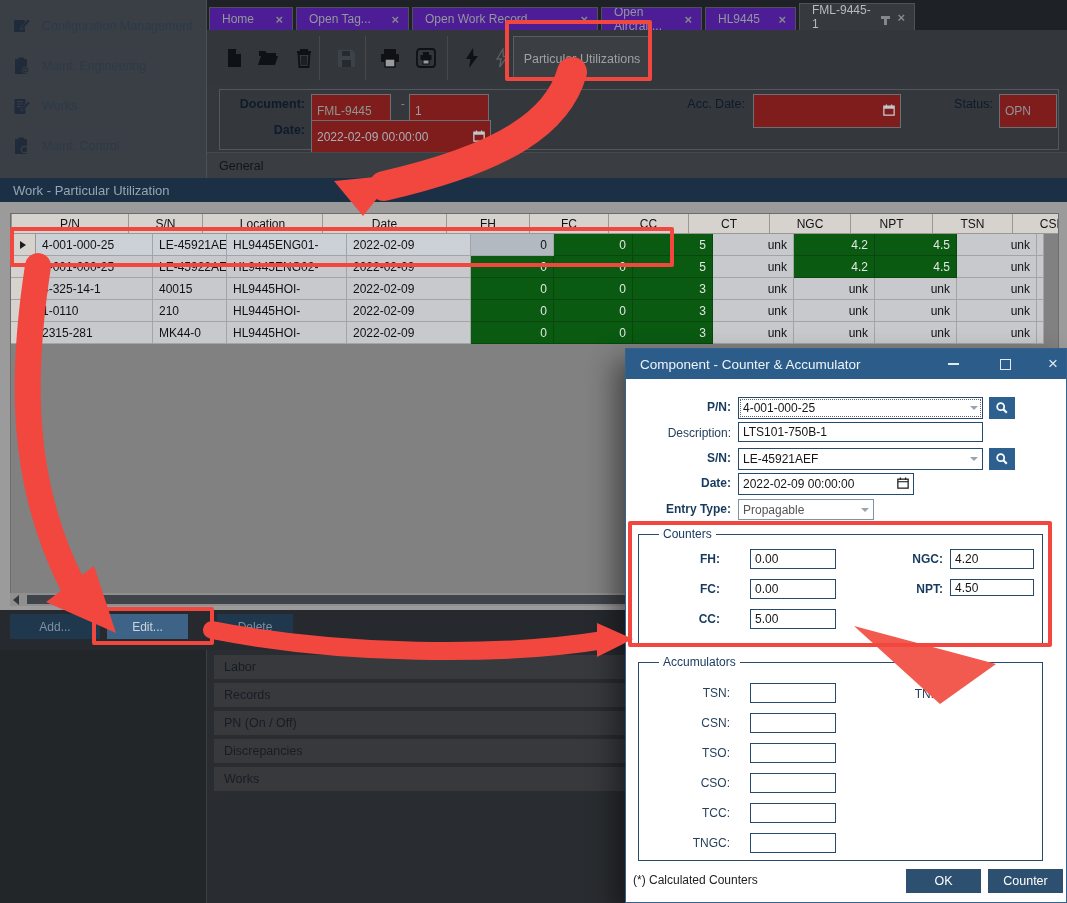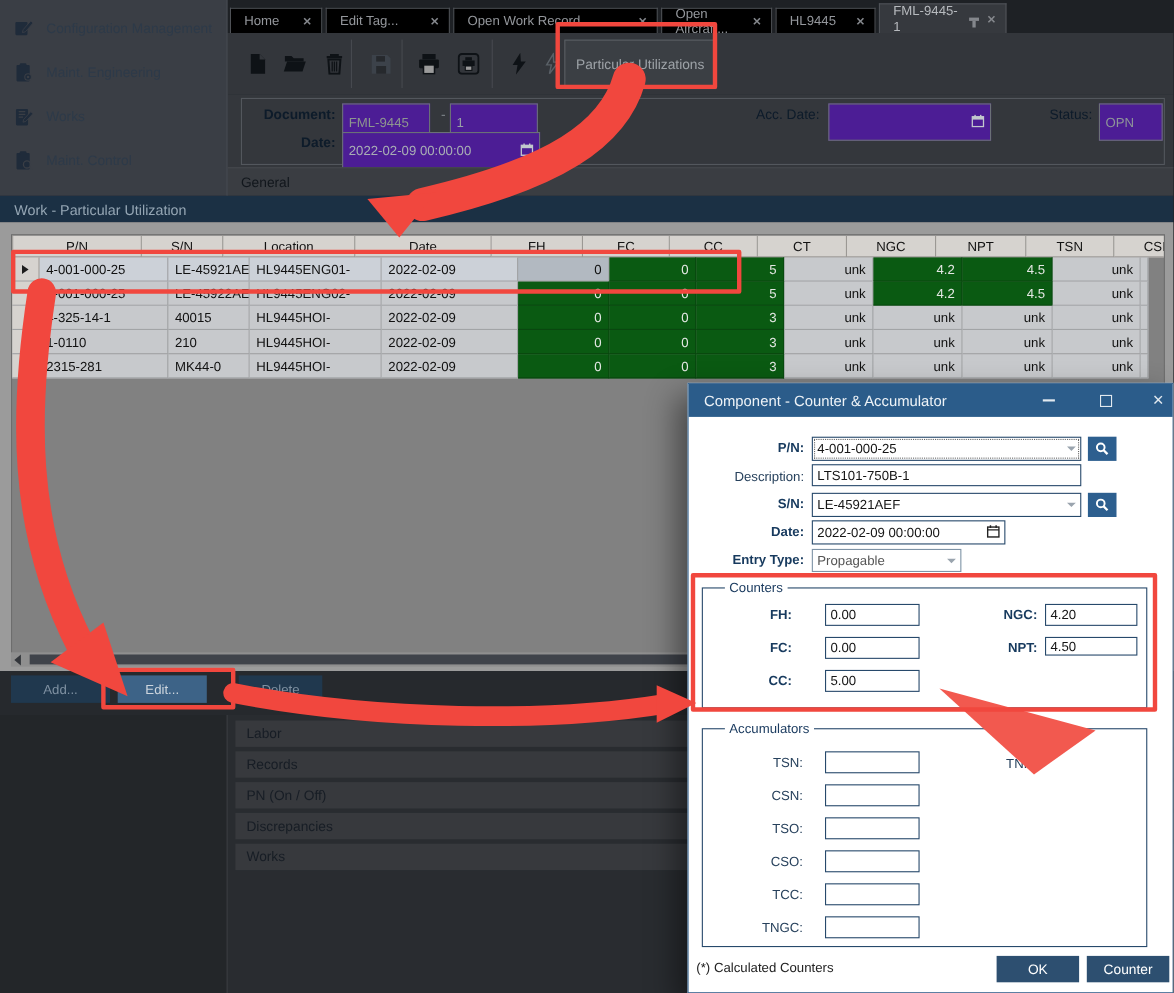--- a/index.html
+++ b/index.html
@@ -6,39 +6,39 @@
   .stage{position:relative;width:1067px;height:903px;overflow:hidden;background:#292c30;
          font-family:"Liberation Sans",sans-serif;}
   
   .sidebar{position:absolute;left:0;top:0;width:206px;height:178px;background:#3a3e45;border-right:1px solid #4b4f56;}
   .side-item{position:absolute;left:12px;width:190px;height:26px;display:flex;align-items:center;gap:10px;
              color:#2d3a49;font-size:12.5px;}
   .side-ico{width:20px;height:20px;flex:none;display:flex;align-items:center;justify-content:center;}
   
   .tabbar{position:absolute;left:207px;top:0;right:0;height:30px;background:#1e2125;display:flex;
           align-items:flex-end;padding-left:2px;gap:3px;}
-  .tab{box-sizing:border-box;height:23px;background:#000000;border:1px solid #4e5156;border-bottom:none;
+  .tab{box-sizing:border-box;height:23px;background:#4c1d95;border:1px solid #4e5156;border-bottom:none;
        display:flex;align-items:center;padding:0 9px 0 12px;font-size:12px;color:#94979c;gap:7px;overflow:hidden;}
   .tab.active{background:#36393e;color:#b7babe;height:27px;}
   .tab:nth-child(1){width:84px}.tab:nth-child(2){width:113px}.tab:nth-child(3){width:186px}
   .tab:nth-child(4){width:101px}.tab:nth-child(5){width:91px}.tab:nth-child(6){width:116px}
   .tclose{margin-left:auto;color:#85888d;font-weight:bold;font-size:13px;line-height:1;}
   .pin{width:9px;height:3px;background:#84878c;position:relative;flex:none;}
   .pin::after{content:"";position:absolute;left:3px;top:3px;width:3px;height:6px;background:#84878c;}
   
   .toolbar{position:absolute;left:207px;top:30px;right:0;height:56px;background:#33363b;}
   .tbtn{position:absolute;top:11px;width:34px;height:34px;display:flex;align-items:center;justify-content:center;}
   .tsep{position:absolute;top:6px;width:1px;height:44px;background:#46494f;}
   .pu-btn{position:absolute;left:306px;top:6px;width:138px;height:45px;background:#3b3f44;border:1px solid #5a5e63;
           color:#9da2a7;font-size:12.5px;display:flex;align-items:center;justify-content:center;box-sizing:border-box;}
   
   .docpanel{position:absolute;left:207px;top:86px;right:0;height:66px;background:#34373c;}
   .docbox{position:absolute;left:12px;top:3px;right:8px;bottom:2px;border:1px solid #53575d;}
   .dlab{position:absolute;font-size:12.5px;font-weight:bold;color:#0d1b2a;text-align:right;}
-  .dfield{position:absolute;box-sizing:border-box;background:#4c1d95;border:1px solid #6b7077;color:#8d968f;
+  .dfield{position:absolute;box-sizing:border-box;background:#7f1d1d;border:1px solid #6b7077;color:#8d968f;
           font-size:12px;display:flex;align-items:center;padding:16px 5px;}
   .cal{margin-left:auto;flex:none;}
   
   .generalbar{position:absolute;left:207px;top:152px;right:0;height:26px;background:#3a3d42;border-top:1px solid #46494e;
               color:#11161c;font-size:12.5px;display:flex;align-items:center;padding-left:12px;box-sizing:border-box;}
   
   .workhead{position:absolute;left:0;top:178px;width:100%;height:24px;background:#1b3044;color:#95a6b4;
             font-size:13px;display:flex;align-items:center;padding-left:13px;box-sizing:border-box;}
   .workbody{position:absolute;left:0;top:202px;width:100%;height:408px;background:#9b9b9b;}
   .grid{position:absolute;left:10px;top:11px;width:1047px;height:380px;background:#818181;border:1px solid #6d6d6d;overflow:hidden;}
@@ -146,21 +146,21 @@
       <span>Maint. Control</span>
     </div>
   </div>
 
   <div class="tabbar">
       <div class="tab">
         <span>Home</span>
         <div class="tclose">×</div>
       </div>
       <div class="tab">
-        <span>Edit Tag...</span>
+        <span>Open Tag...</span>
         <div class="tclose">×</div>
       </div>
       <div class="tab">
         <span>Open Work Record...</span>
         <div class="tclose">×</div>
       </div>
       <div class="tab">
         <span>Open Aircraft...</span>
         <div class="tclose">×</div>
       </div>

